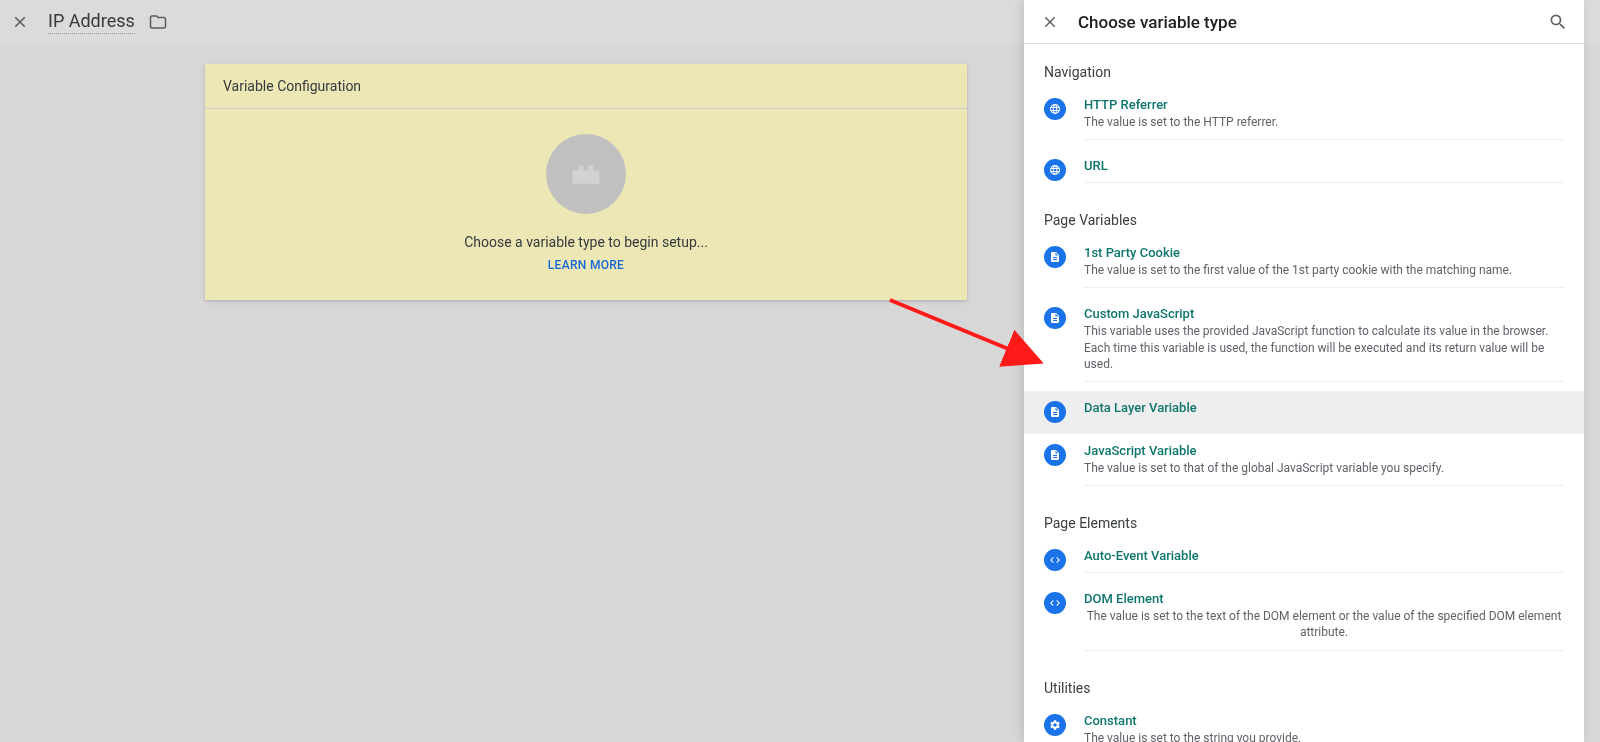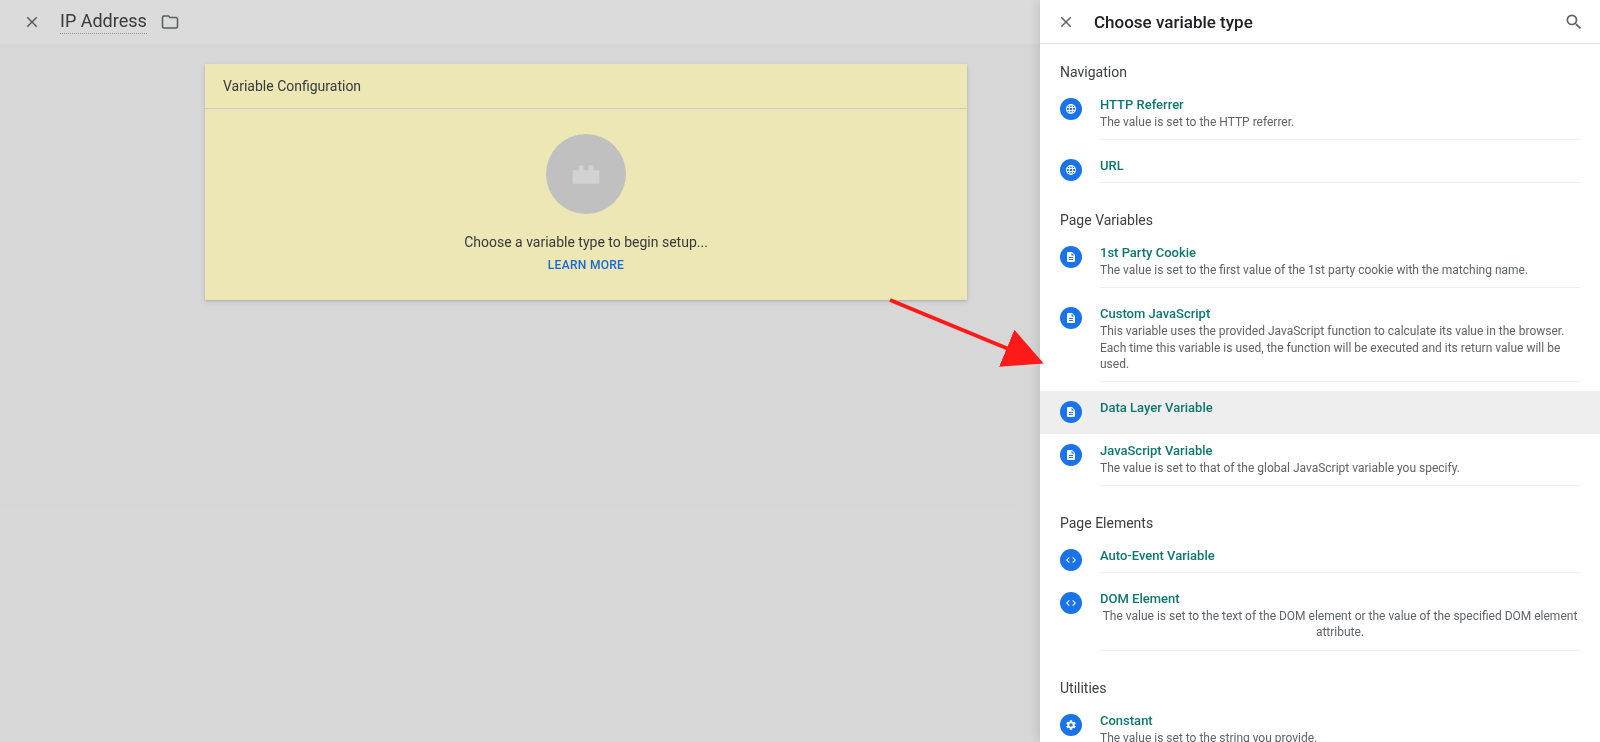--- a/index.html
+++ b/index.html
@@ -4,21 +4,21 @@
 <style>
   * { box-sizing: border-box; margin: 0; padding: 0; }
   html, body { width: 1600px; height: 742px; font-family: Roboto, "Helvetica Neue", Arial, sans-serif; overflow: hidden; }
   body { background: #e8e8e8; position: relative; }
 
   .scrim { position: absolute; inset: 0; background: rgba(0,0,0,0.07); }
 
   
   .topbar {
     position: absolute; top: 0; left: 0; right: 0; height: 44px;
-    background: #ececec; display: flex; align-items: center; padding: 0 22px;
+    background: #ececec; display: flex; align-items: center; padding: 0 10px;
   }
   .topbar .close { width: 20px; height: 20px; color: #5f6368; display:flex; align-items:center; justify-content:center; cursor:pointer; }
   .topbar .title { margin-left: 18px; font-size: 18px; font-weight: 400; color: #3c4043; border-bottom: 1px dotted #9aa0a6; padding-bottom: 2px;}
   .topbar .folder { width: 18px; height: 18px; margin-left: 14px; color: #5f6368; }
 
   
   .card {
     position: absolute; top: 64px; left: 205px; width: 762px; height: 236px;
     background: #fef9c3; box-shadow: 0 1px 2px rgba(0,0,0,0.15), 0 2px 6px rgba(0,0,0,0.08);
   }
@@ -30,21 +30,21 @@
   .ghost-circle {
     width: 80px; height: 80px; border-radius: 50%; background: #cfcfcf;
     display:flex; align-items:center; justify-content:center;
   }
   .ghost-circle svg { width: 30px; height: 22px; fill: #e2e2e2; }
   .prompt { margin-top: 20px; font-size: 14px; color: #3c4043; }
   .learn-more { margin-top: 8px; font-size: 12px; font-weight: 500; letter-spacing: .3px; color: #1a73e8; cursor:pointer; }
 
   
   .panel {
-    position: absolute; top: 0; right: 0; bottom: 0; width: 560px;
+    position: absolute; top: 0; right: 16px; bottom: 0; width: 560px;
     background: #fff; box-shadow: -2px 0 10px rgba(0,0,0,0.12);
     display:flex; flex-direction: column;
   }
   .panel-header {
     height: 44px; display:flex; align-items:center; padding: 0 16px;
     border-bottom: 1px solid #e0e0e0;
   }
   .panel-header .close { width:20px; height:20px; color:#5f6368; cursor:pointer; display:flex; align-items:center; justify-content:center;}
   .panel-header .ptitle { margin-left: 18px; font-size: 17px; font-weight: 500; color: #202124; flex:1; }
   .panel-header .search { width:20px; height:20px; color:#5f6368; cursor:pointer; display:flex; align-items:center; justify-content:center;}

